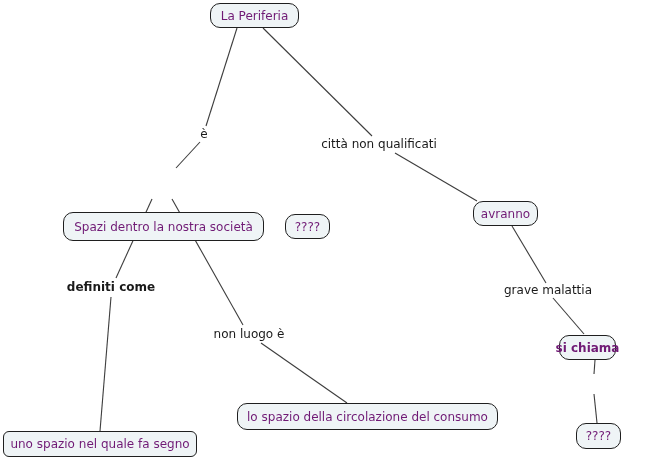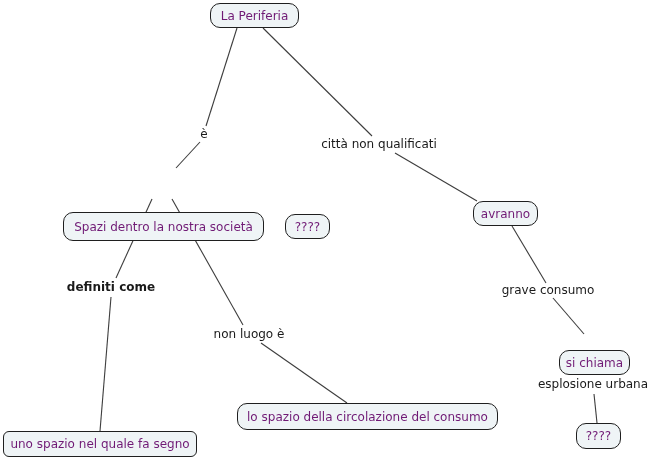--- a/index.html
+++ b/index.html
@@ -80,21 +80,21 @@
   </div>
 
   <div class="node" style="left:285px; top:214px; width:45px;  height:25px;">
     <span>????</span>
   </div>
 
   <div class="node" style="left:473px; top:201px; width:65px;  height:25px;">
     <span>avranno</span>
   </div>
 
-  <div class="node" style="left:559px; top:350px; width:71px;  height:25px;">
+  <div class="node" style="left:559px; top:335px; width:57px;  height:25px;font-weight:bold;">
     <span>si chiama</span>
   </div>
 
   <div class="node" style="left:237px; top:403px; width:261px; height:27px;">
     <span>lo spazio della circolazione del consumo</span>
   </div>
 
   <div class="node" style="left:3px;   top:431px; width:194px; height:26px;border-radius:6px;">
     <span>uno spazio nel quale fa segno</span>
   </div>
@@ -104,17 +104,16 @@
   </div>
 
   <div class="link-label" style="left:204px; top:134px;">è</div>
 
   <div class="link-label" style="left:379px; top:144px;">città non qualificati</div>
 
   <div class="link-label" style="left:111px; top:287px;font-weight:bold;">definiti come</div>
 
   <div class="link-label" style="left:249px; top:334px;text-align:right;">non luogo è</div>
 
-  <div class="link-label" style="left:548px; top:290px;">grave consumo</div>
+  <div class="link-label" style="left:548px; top:290px;">grave malattia</div>
 
-  <div class="link-label" style="left:593px; top:384px;">esplosione urbana</div>
 
 </div>
 
 </body></html>

